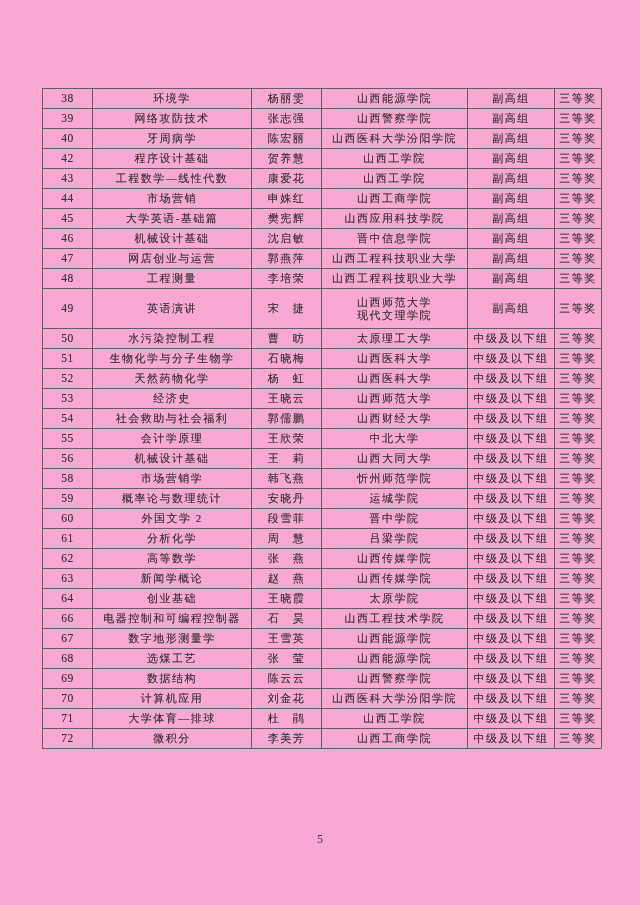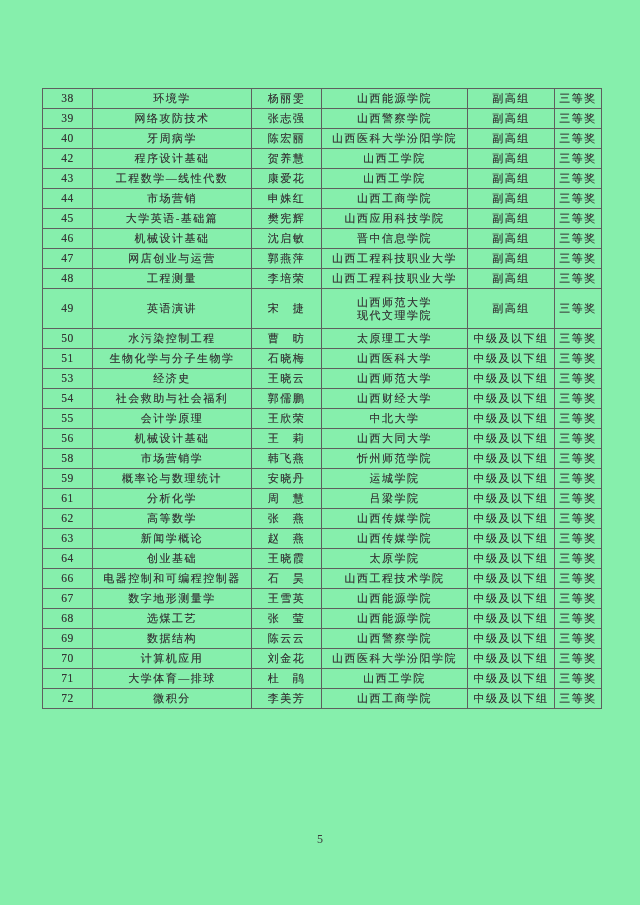--- a/index.html
+++ b/index.html
@@ -11,21 +11,21 @@
     height: 905px;
     position: relative;
     background: #fdfdfc;
     font-family: "Liberation Serif", "DejaVu Serif", serif;
     color: #333;
     overflow: hidden;
   }
   .page {
     position: absolute;
     inset: 0;
-    background: #86efac;
+    background: #f9a8d4;
   }
   table.awards {
     position: absolute;
     left: 42px;
     top: 88px;
     width: 560px;
     border-collapse: collapse;
     table-layout: fixed;
   }
   table.awards td {
@@ -183,20 +183,28 @@
         </tr>
         <tr>
           <td>51</td>
           <td>生物化学与分子生物学</td>
           <td>石晓梅</td>
           <td>山西医科大学</td>
           <td>中级及以下组</td>
           <td>三等奖</td>
         </tr>
         <tr>
+          <td>52</td>
+          <td>天然药物化学</td>
+          <td>杨　虹</td>
+          <td>山西医科大学</td>
+          <td>中级及以下组</td>
+          <td>三等奖</td>
+        </tr>
+        <tr>
           <td>53</td>
           <td>经济史</td>
           <td>王晓云</td>
           <td>山西师范大学</td>
           <td>中级及以下组</td>
           <td>三等奖</td>
         </tr>
         <tr>
           <td>54</td>
           <td>社会救助与社会福利</td>
@@ -231,20 +239,28 @@
         </tr>
         <tr>
           <td>59</td>
           <td>概率论与数理统计</td>
           <td>安晓丹</td>
           <td>运城学院</td>
           <td>中级及以下组</td>
           <td>三等奖</td>
         </tr>
         <tr>
+          <td>60</td>
+          <td>外国文学 2</td>
+          <td>段雪菲</td>
+          <td>晋中学院</td>
+          <td>中级及以下组</td>
+          <td>三等奖</td>
+        </tr>
+        <tr>
           <td>61</td>
           <td>分析化学</td>
           <td>周　慧</td>
           <td>吕梁学院</td>
           <td>中级及以下组</td>
           <td>三等奖</td>
         </tr>
         <tr>
           <td>62</td>
           <td>高等数学</td>

